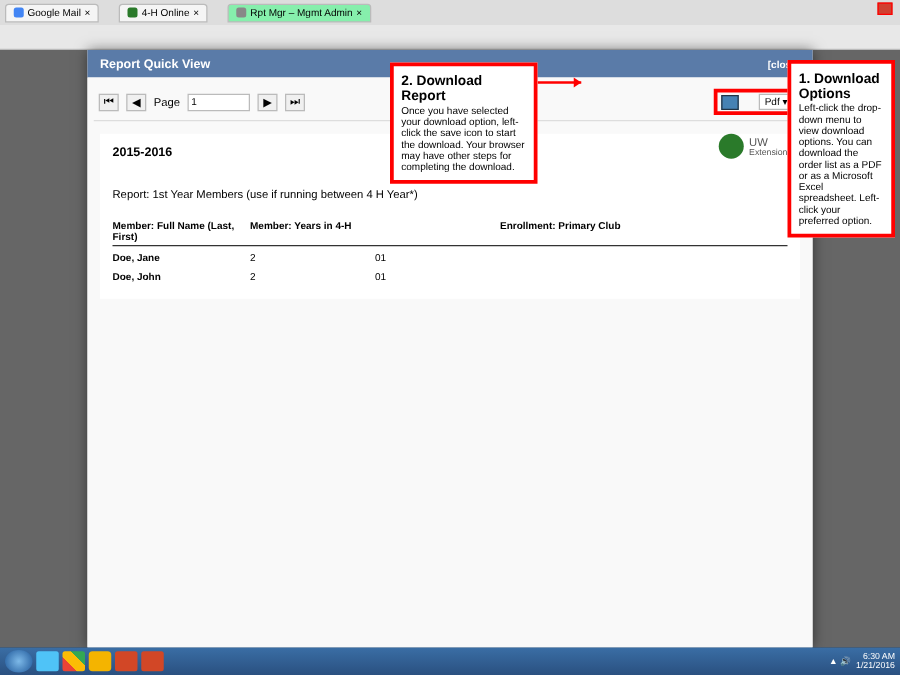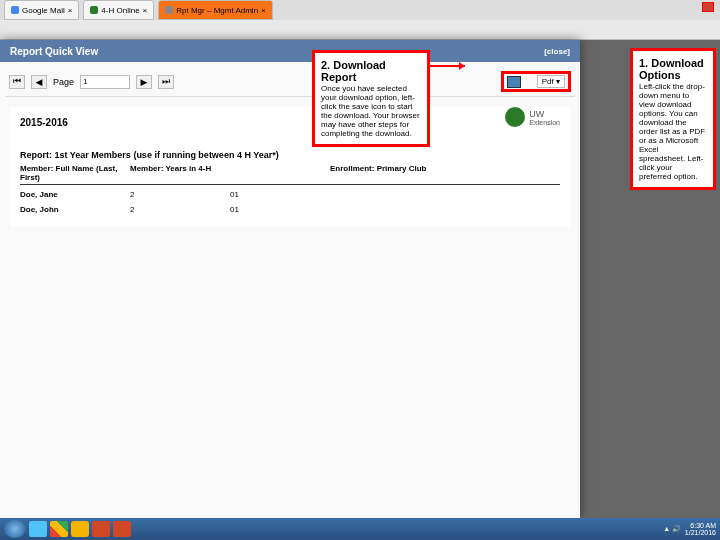--- a/index.html
+++ b/index.html
@@ -1,38 +1,38 @@
 <!DOCTYPE html>
 <html><head>
 <meta charset="utf-8">
 <style>
 *{margin:0;padding:0;box-sizing:border-box;font-family:Arial,sans-serif}
 body{width:720px;height:540px;background:#333;overflow:hidden;position:relative}
 .browser-chrome{background:#e8e8e8;height:40px;border-bottom:1px solid #bbb}
-.tabs-row{height:20px;background:#ddd;display:flex;font-size:8px;padding:0 4px;gap:4px}
+.tabs-row{height:20px;background:#ddd;display:flex;align-items:center;font-size:8px;padding:0 4px;gap:16px}
 .tab{background:#f5f5f5;padding:2px 6px;border-radius:3px 3px 0 0;border:1px solid #bbb;display:flex;align-items:center;gap:3px}
 .tab-icon{width:8px;height:8px;background:#4285f4;border-radius:2px}
 .url-row{height:20px;display:flex;align-items:center;padding:0 6px;gap:4px}
 .nav-btn{width:14px;height:14px;background:#ddd;border:1px solid #aaa;border-radius:2px}
 .url-bar{flex:1;background:#fff;border:1px solid #bbb;height:15px;font-size:8px;padding:1px 4px;color:#555;display:flex;align-items:center}
 .lock{color:#0a0;margin-right:3px;font-size:7px}
-.main-area{position:absolute;top:40px;left:0;right:0;bottom:22px;background:#666;display:flex;justify-content:flex-start}
+.main-area{position:absolute;top:40px;left:0;right:0;bottom:22px;background:#666;display:flex;justify-content:center}
 .content-wrap{width:580px;background:#fff;box-shadow:0 0 10px rgba(0,0,0,.5);height:100%;display:flex;flex-direction:column}
 .modal-hdr{background:#5a7ba8;color:#fff;height:22px;display:flex;align-items:center;justify-content:space-between;padding:0 10px;font-size:10px;font-weight:bold}
 .close-btn{font-size:8px;cursor:pointer}
 .report-body{flex:1;padding:5px;background:#f9f9f9;position:relative}
 .toolbar{display:flex;align-items:center;gap:6px;padding:4px;border-bottom:1px solid #ddd;font-size:9px;margin-bottom:10px}
 .tb-btn{width:16px;height:14px;border:1px solid #bbb;background:#f0f0f0;display:flex;align-items:center;justify-content:center}
 .page-inp{width:50px;height:14px;border:1px solid #bbb;font-size:8px;padding:0 2px}
 .save-area{display:flex;align-items:center;gap:16px;border:3px solid red;padding:1px 3px;margin-left:auto}
 .save-ic{width:14px;height:12px;background:#4682b4;border:1px solid #234}
 .dd{border:1px solid #bbb;padding:1px 4px;font-size:8px;background:#fff}
 .report-content{padding:10px;background:#fff;margin:0 5px}
 .year{font-size:10px;font-weight:bold;margin-bottom:22px}
-.rtitle{font-size:9px;font-weight:bold;margin-bottom:4px}
+.rtitle{font-size:9px;font-weight:normal;margin-bottom:16px}
 .mhdr{font-size:8px;font-weight:bold;border-bottom:1px solid #333;padding-bottom:2px;margin-bottom:2px;display:flex}
 .mhdr>span:first-child{width:110px}
 .mhdr>span:nth-child(2){width:100px}
 .mhdr>span:nth-child(3){width:100px}
 .logos{position:absolute;right:20px;top:45px;display:flex;gap:4px;align-items:center}
 .clover{width:20px;height:20px;background:#2a7a2a;border-radius:50%}
 .ext{font-size:7px;color:#555;font-weight:normal}
 .drow{display:flex;font-size:8px;padding:3px 0}
 .drow>span:first-child{width:110px;font-weight:bold}
 .drow>span:nth-child(2){width:100px}
@@ -64,21 +64,21 @@
     <div class="tab">
         <span class="tab-icon"></span>
         <span>Google Mail</span>
         <span>×</span>
       </div>
     <div class="tab">
         <span class="tab-icon" style="background:#2a7a2a"></span>
         <span>4-H Online</span>
         <span>×</span>
       </div>
-    <div class="tab" style="background:#f97316">
+    <div class="tab" style="background:#86efac">
         <span class="tab-icon" style="background:#888"></span>
         <span>Rpt Mgr – Mgmt Admin</span>
         <span>×</span>
       </div>
     <div class="min-btn"></div>
   </div>
 </div>
 
 <div class="main-area">
   <div class="content-wrap">

